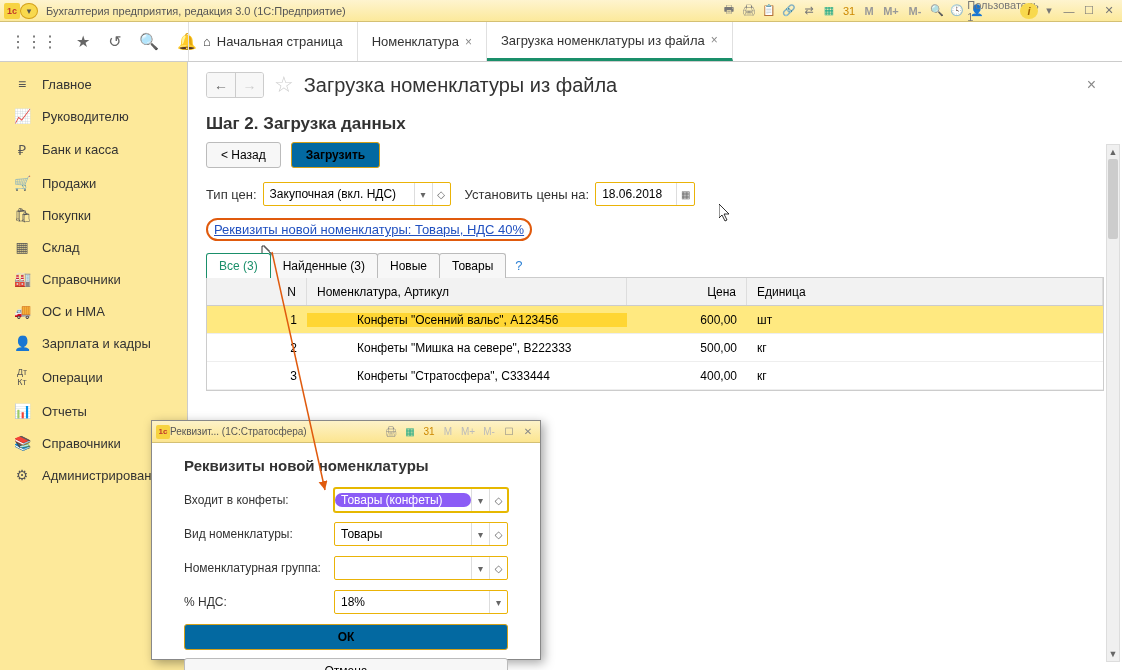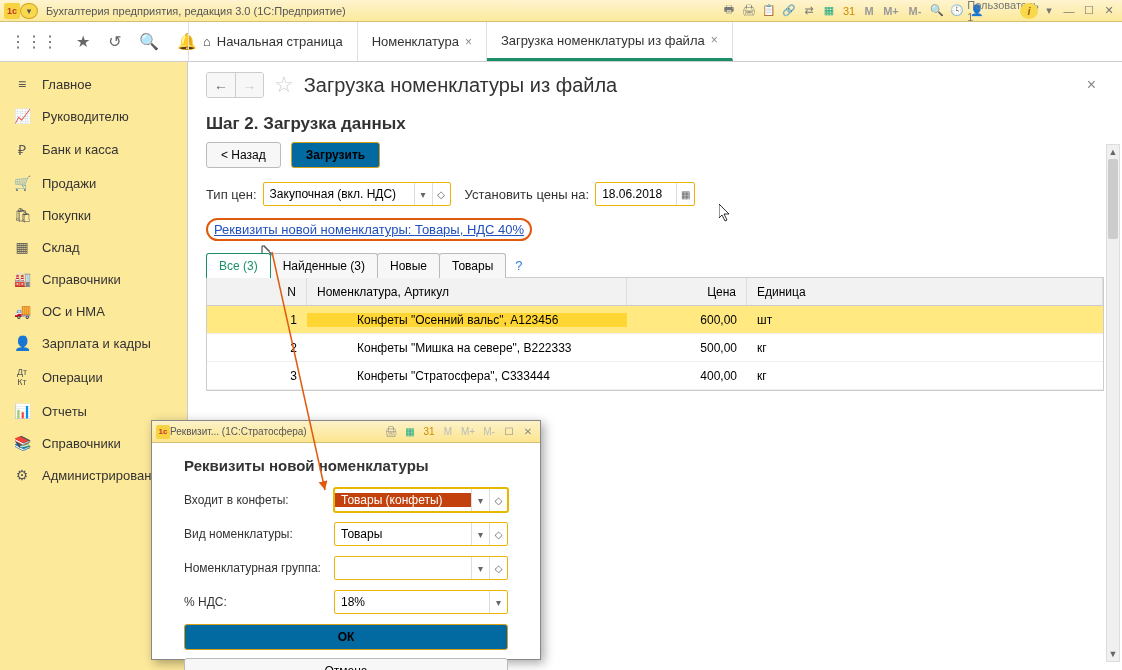--- a/index.html
+++ b/index.html
@@ -86,21 +86,21 @@
 .dialog .dlg-title-bar .dlg-title { font-size: 10px; color: #555; flex: 1; }
 .dialog .dlg-title-bar .icons { display: flex; gap: 3px; }
 .dialog .dlg-title-bar .icons span { width: 16px; height: 14px; display: flex; align-items: center; justify-content: center; color: #888; font-size: 10px; cursor: pointer; }
 .dialog .dlg-body { padding: 14px 32px; }
 .dialog .dlg-body h3 { font-size: 15px; font-weight: bold; margin-bottom: 14px; color: #333; }
 .dialog .form-row { display: flex; align-items: center; margin-bottom: 10px; }
 .dialog .form-row label { width: 150px; font-size: 12px; color: #333; }
 .dialog .form-row .combo { flex: 1; }
 .dialog .form-row .combo input { width: 100%; flex: 1; }
 .dialog .form-row.highlighted .combo { border: 1px solid #e6b800; box-shadow: 0 0 0 1px #e6b800; }
-.dialog .form-row.highlighted .combo input { background: #c2410c; color: #fff; }
+.dialog .form-row.highlighted .combo input { background: #8b5cf6; color: #fff; border-radius: 7px; }
 .dialog .btn-row-dlg { display: flex; justify-content: flex-end; gap: 8px; margin-top: 8px; flex-direction: column; }
 
 .cursor-pointer { position: absolute; width: 16px; height: 20px; pointer-events: none; }
 .cursor-arrow { position: absolute; pointer-events: none; color: #000; font-size: 16px; }
 svg.annotation { position: absolute; top: 0; left: 0; pointer-events: none; }
 
 .app-icon-1c { display: inline-flex; align-items: center; justify-content: center; width: 16px; height: 16px; background: #f7d341; color: #c0392b; font-size: 9px; font-weight: bold; border-radius: 2px; }
 </style>
 </head>
 <body>

